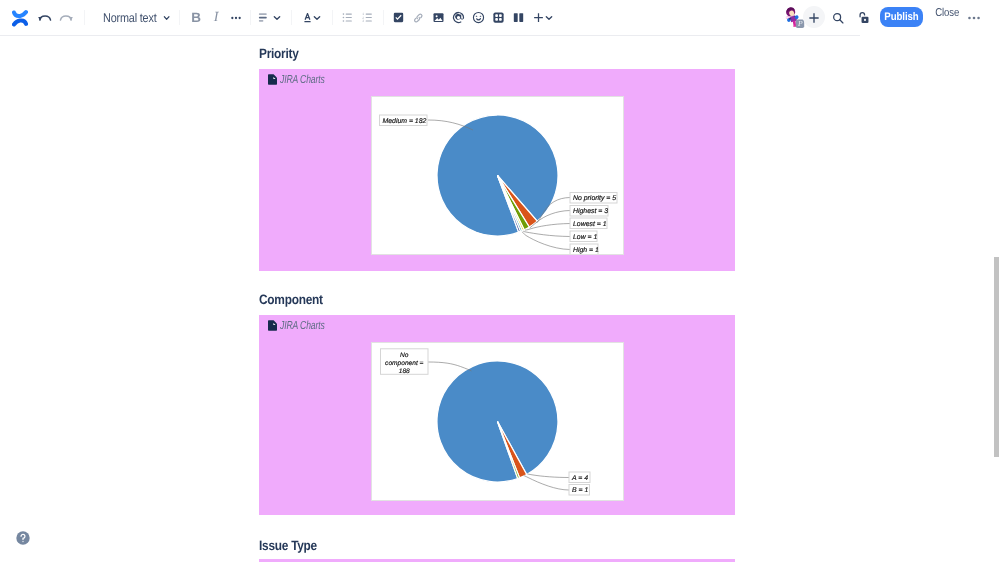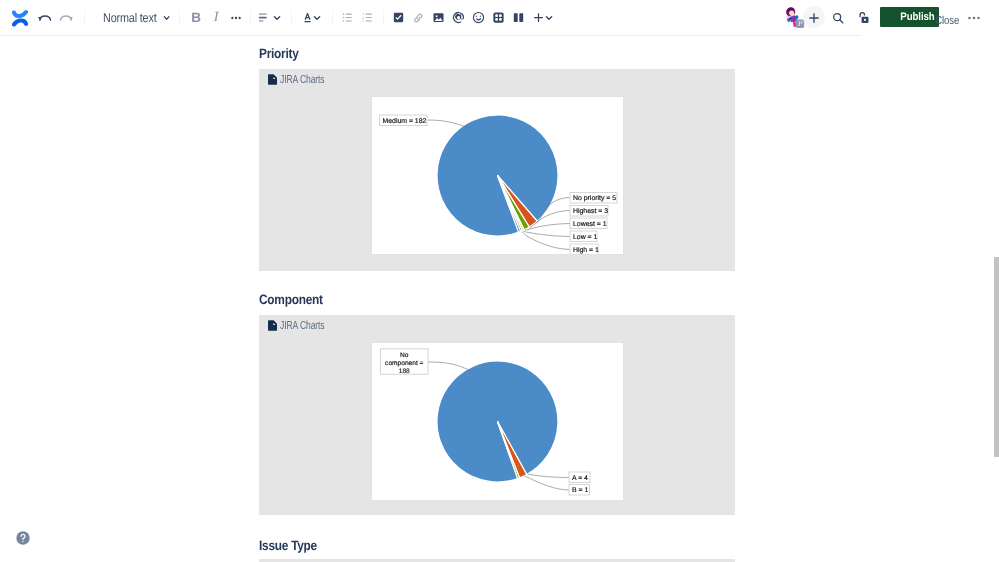--- a/index.html
+++ b/index.html
@@ -13,32 +13,32 @@
   .tb-item{position:absolute;top:0;height:35px;display:flex;align-items:center;justify-content:center;}
   .divider{position:absolute;top:10px;width:1px;height:15px;background:#f3f4f6;}
   .ic{display:block;}
   .dark{fill:#344563;}
   .light{fill:#a5adba;}
 
   .normaltext{position:absolute;left:103px;top:0;height:35px;display:flex;align-items:center;
               font-size:12.6px;color:#42526e;letter-spacing:-.2px;transform:scaleX(0.86);transform-origin:left center;}
   .chev{display:inline-block;}
 
-  .publish{position:absolute;left:880px;top:7px;width:43px;height:20px;background:#14532d;
-           border-radius:1px;color:#fff;font-size:11px;font-weight:700;
-           display:flex;align-items:center;justify-content:center;letter-spacing:-.1px;padding-left:16px;}
+  .publish{position:absolute;left:880px;top:7px;width:43px;height:20px;background:#3b82f6;
+           border-radius:8px;color:#fff;font-size:11px;font-weight:700;
+           display:flex;align-items:center;justify-content:center;letter-spacing:-.1px;}
   .publish span{transform:scaleX(0.88);display:inline-block;}
-  .closebtn{position:absolute;left:927px;top:7px;height:20px;display:flex;align-items:flex-end;
+  .closebtn{position:absolute;left:927px;top:7px;height:20px;display:flex;align-items:flex-start;
             font-size:11.4px;color:#42526e;padding:0 6px;letter-spacing:-.15px;}
   .closebtn span{transform:scaleX(0.84);display:inline-block;}
 
   
   .content{position:absolute;left:0;top:36px;width:982px;height:526px;background:#fff;}
   .heading{position:absolute;font-size:13.6px;font-weight:700;color:#253858;letter-spacing:-.3px;transform:scaleX(0.875);transform-origin:left center;}
-  .macro{position:absolute;background:#e5e5e5;}
+  .macro{position:absolute;background:#f0abfc;font-style:italic;}
   .macro-title{position:absolute;font-size:11.6px;color:#5e6c84;letter-spacing:-.15px;transform:scaleX(0.74);transform-origin:left center;}
   .macro-icon{position:absolute;}
   .chartbox{position:absolute;background:#fff;border:1px solid #e2e2e2;}
 
   .helpbtn{position:absolute;left:16px;top:531px;width:14px;height:14px;}
   .scrollbar{position:absolute;left:994px;top:257px;width:5px;height:200px;
              background:#c2c2c2;border-radius:0;}
   .avatar{position:absolute;left:782px;top:5px;width:24px;height:24px;}
   .plusbg{position:absolute;left:803px;top:6px;width:22px;height:22px;border-radius:50%;background:#f4f5f7;}
 </style>

